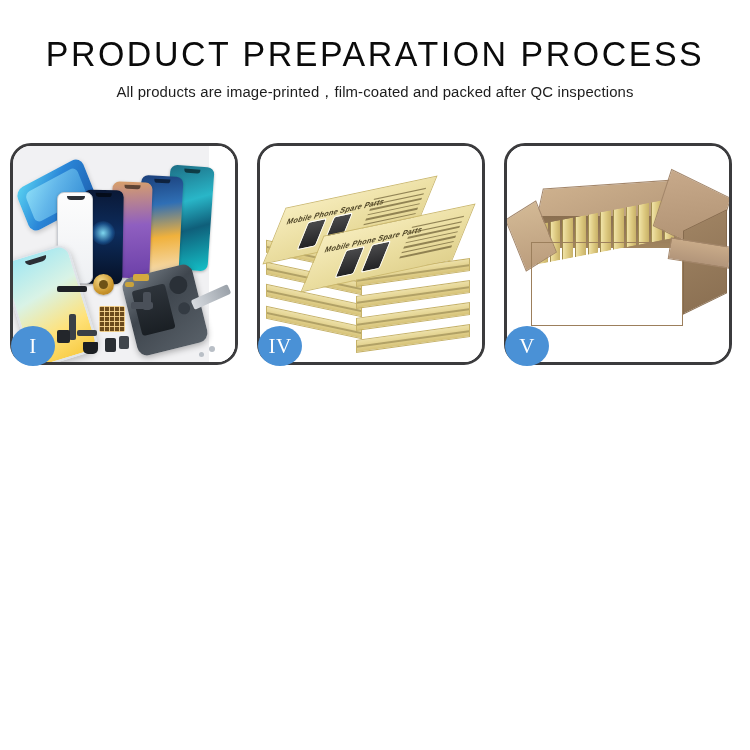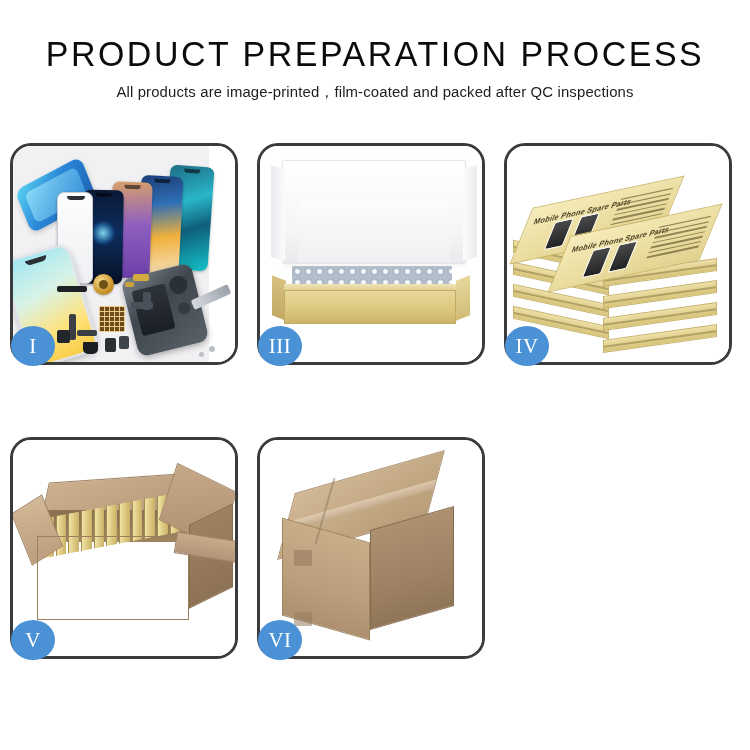--- a/index.html
+++ b/index.html
@@ -434,33 +434,20 @@
       <div class="part sq4"></div>
       <div class="part tray"></div>
       <div class="part screw1"></div>
       <div class="part screw2"></div>
       <div class="tweezer"></div>
     </div>
     <div class="badge">I</div>
   </div>
 
 
-  <div class="panel">
-    <div class="panel-clip">
-      <div class="bw-bg"></div>
-      <div class="b3-lid"></div>
-      <div class="b3-foam"></div>
-      <div class="b3-bubbles"></div>
-      <div class="b3-side-l"></div>
-      <div class="b3-side-r"></div>
-      <div class="b3-rim"></div>
-      <div class="b3-front"></div>
-    </div>
-    <div class="badge">III</div>
-  </div>
 
   <div class="panel">
     <div class="panel-clip">
       <div class="bw-bg"></div>
       <div class="stack">
 
         <div class="edge" style="left:6px;  top:104px; width:96px; transform:skewY(12deg);">
             <i class="shadowline"></i>
           </div>
         <div class="edge" style="left:6px;  top:126px; width:96px; transform:skewY(12deg);">
@@ -541,26 +528,14 @@
       </div>
       <div class="flap left"></div>
       <div class="flap right"></div>
       <div class="c5-body-r"></div>
       <div class="c5-body"></div>
       <div class="flap front-r"></div>
     </div>
     <div class="badge">V</div>
   </div>
 
-  <div class="panel">
-    <div class="panel-clip">
-      <div class="bw-bg"></div>
-      <div class="c6-top"></div>
-      <div class="c6-left"></div>
-      <div class="c6-right"></div>
-      <div class="c6-seam"></div>
-      <div class="c6-tape"></div>
-      <div class="c6-tape2"></div>
-    </div>
-    <div class="badge">VI</div>
-  </div>
 
 </div>
 
 </body></html>

